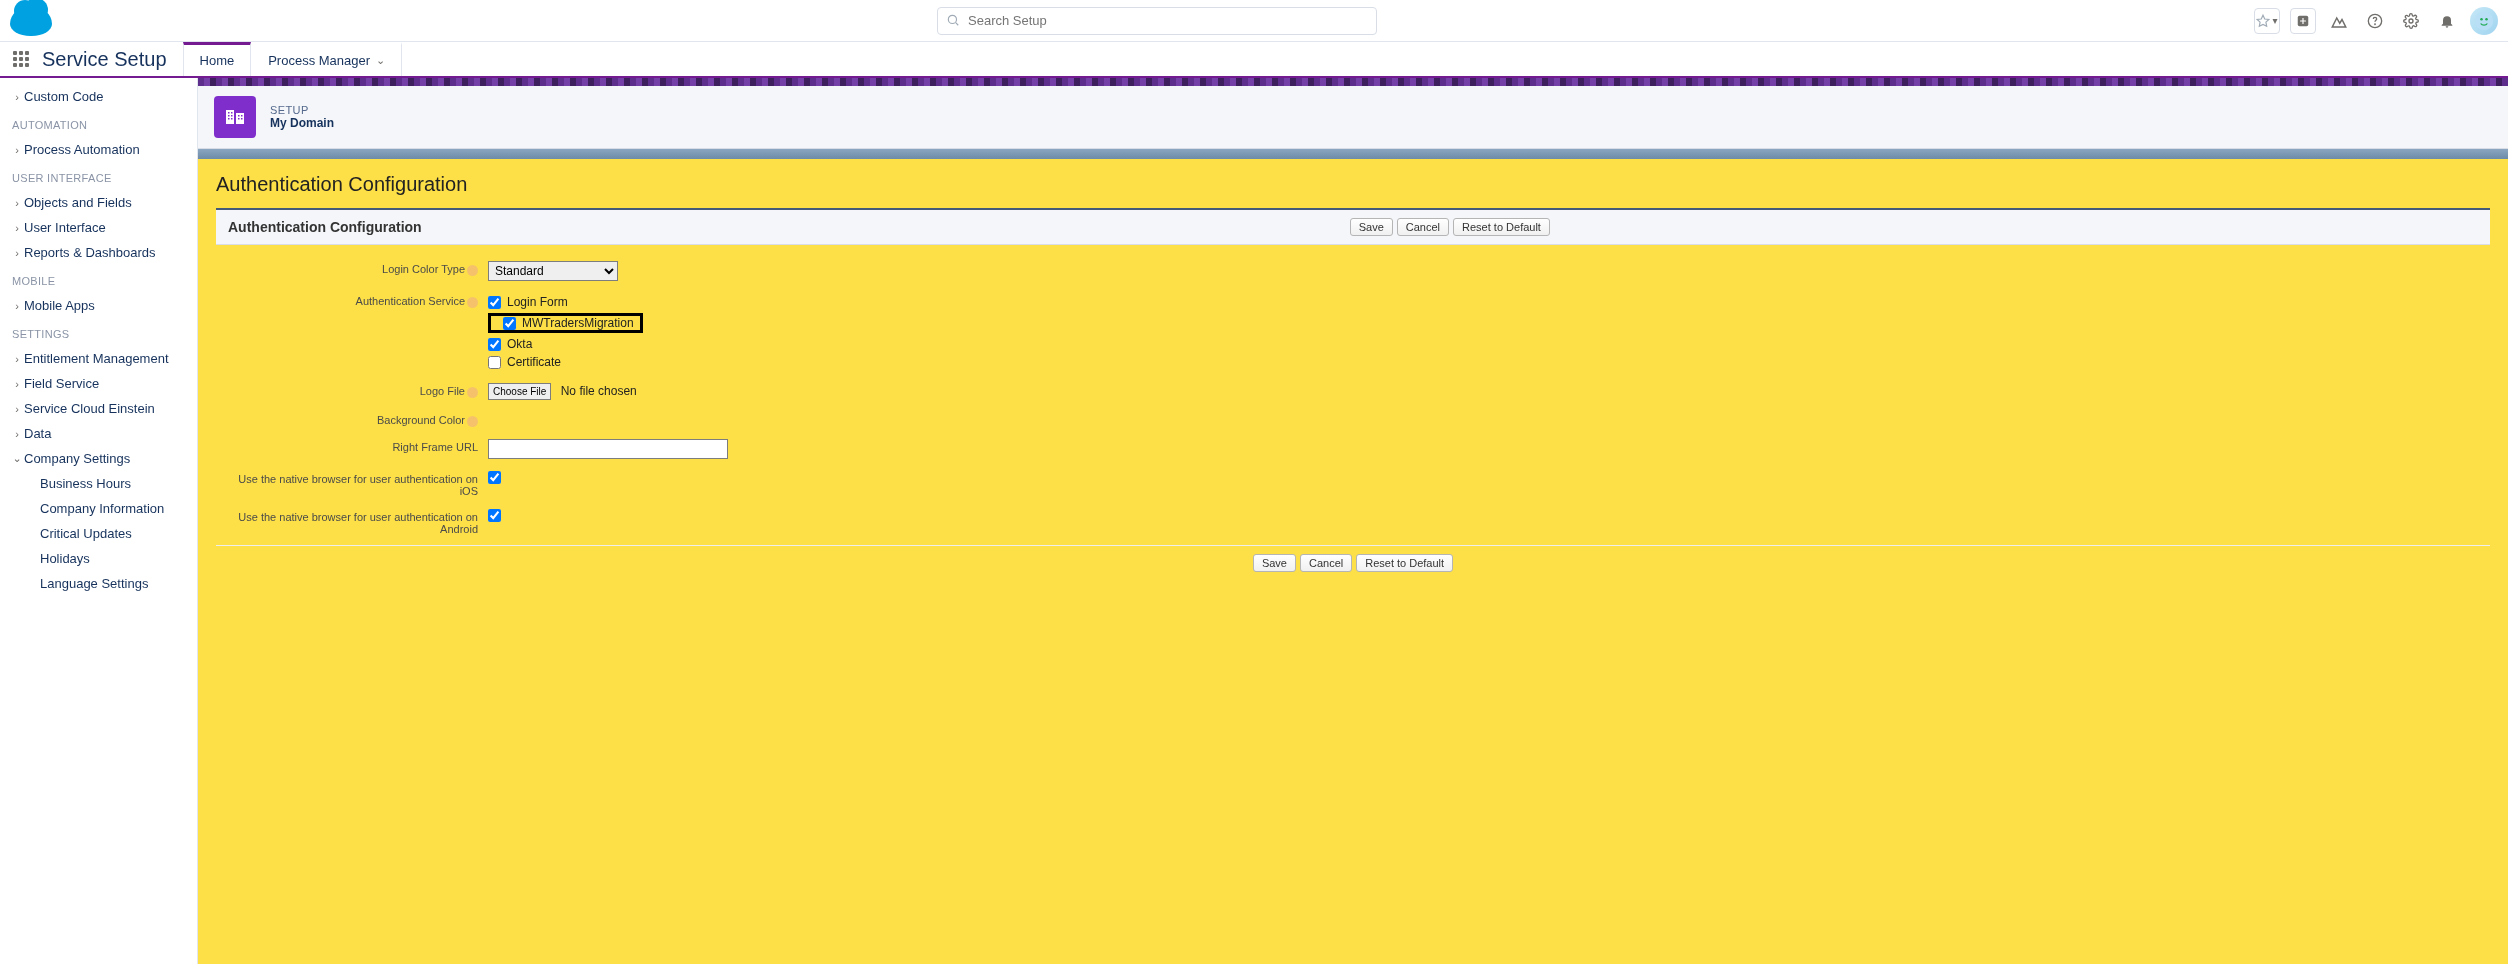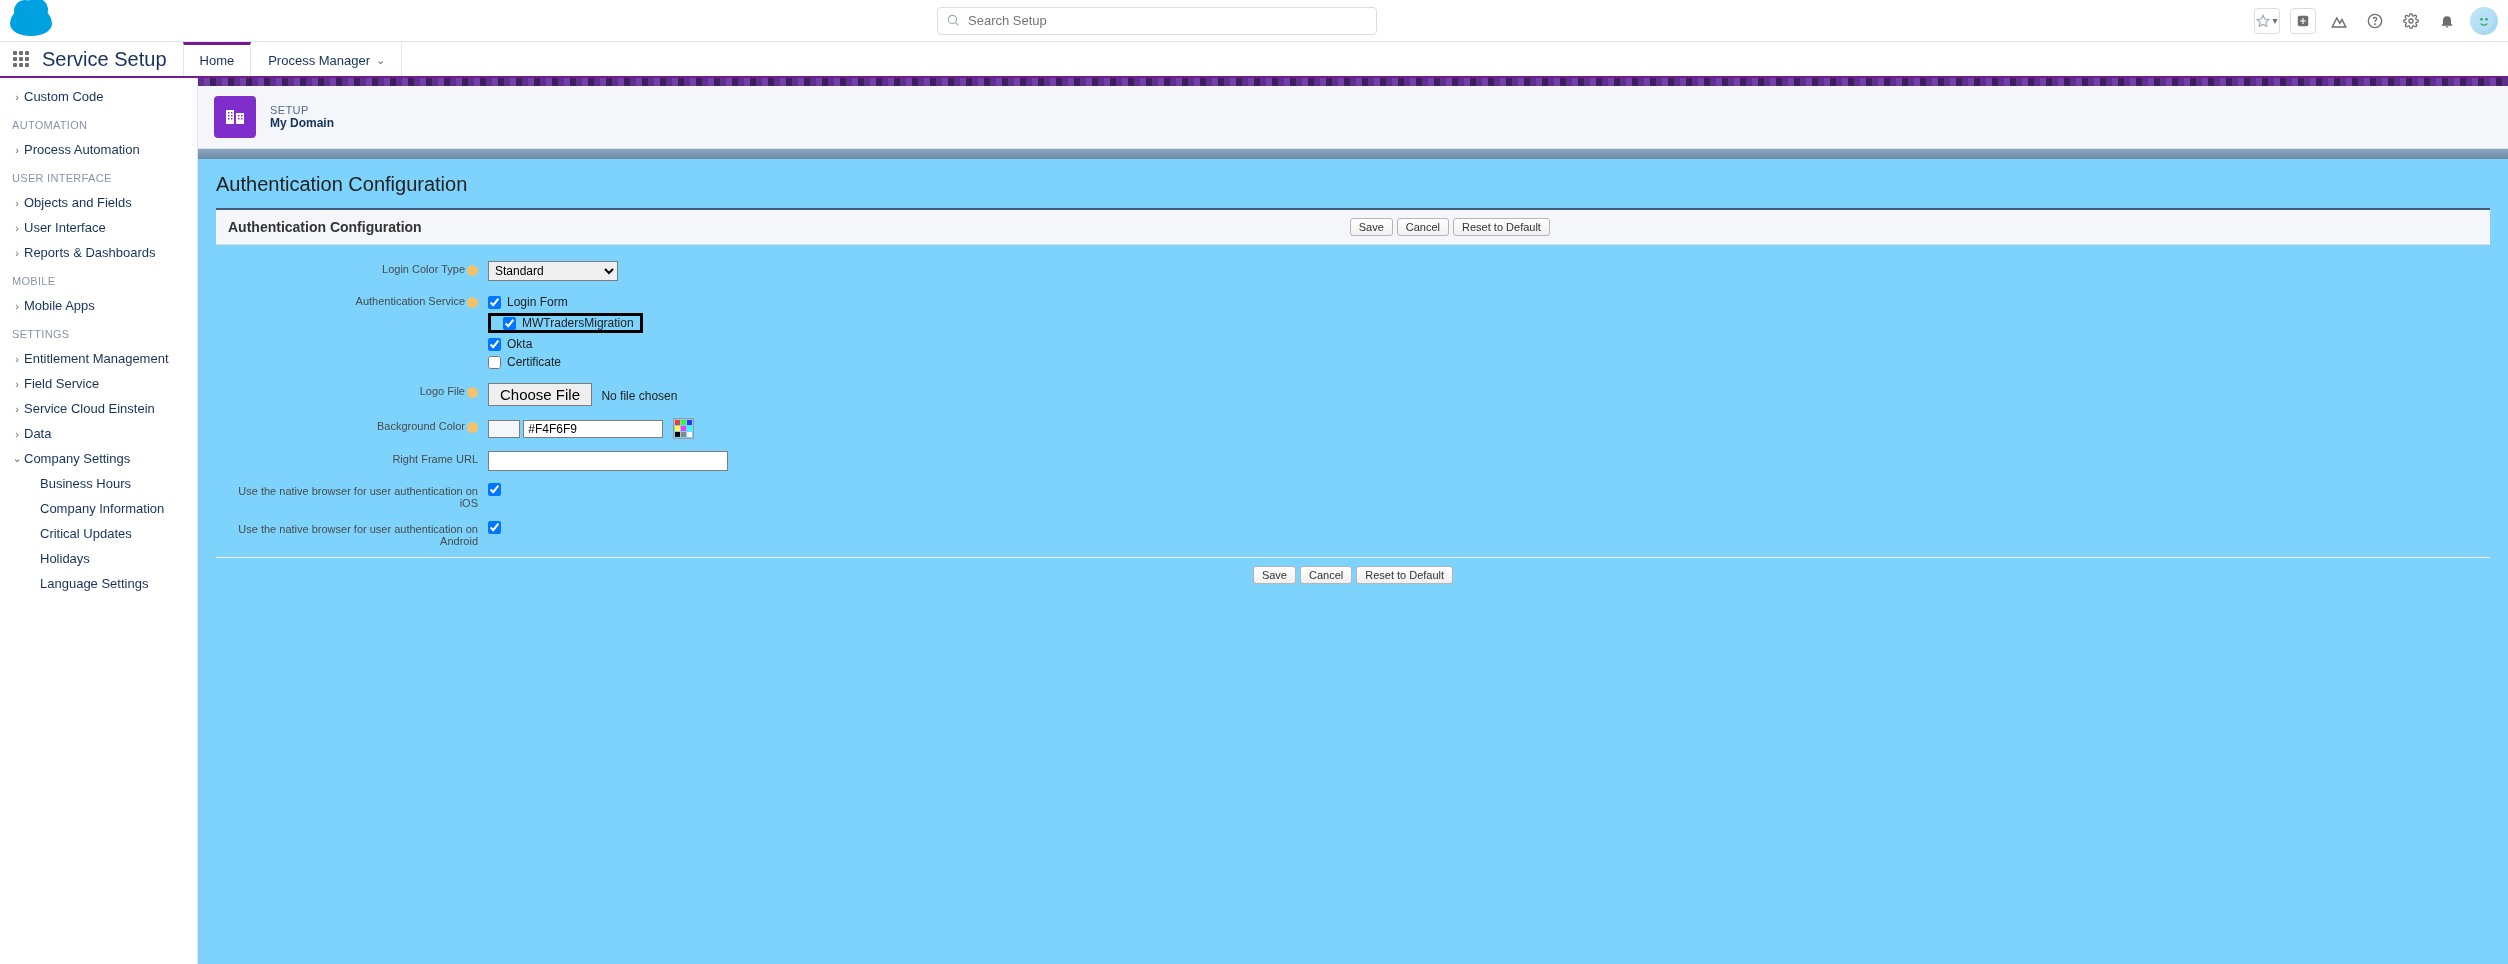--- a/index.html
+++ b/index.html
@@ -32,21 +32,21 @@
 
 .layout { display:flex; height: calc(100vh - 78px); min-height: 560px; }
 .sidebar { width: 198px; border-right: 1px solid #e0e5ee; overflow-y:auto; padding: 6px 0 10px; position:relative; }
 .sidebar::-webkit-scrollbar { width: 8px; }
 .sb-group { font-size: 11px; text-transform: uppercase; color: #8a94a6; padding: 10px 12px 6px; letter-spacing: .3px; }
 .sb-item { display:flex; align-items:center; padding: 5px 10px; color:#16325c; font-size:13px; cursor:pointer; }
 .sb-item .arrow { width: 14px; font-size:11px; color:#706e6b; text-align:center; }
 .sb-item.child { padding-left: 40px; }
 
 
-.main { flex:1; overflow:auto; background:#7dd3fc; }
+.main { flex:1; overflow:auto; background:#fde047; }
 .pattern-strip { height: 8px; background: repeating-linear-gradient(90deg,#5d2e8c 0 6px,#7440a8 6px 12px,#3e1f5e 12px 18px); }
 .header-panel { background:#f4f6f9; padding: 10px 16px; display:flex; align-items:center; gap:14px; border-bottom:1px solid #d8dde6; }
 .hp-icon { width:42px; height:42px; background:#7f2ecb; border-radius:4px; display:flex; align-items:center; justify-content:center; color:#fff; }
 .hp-label { font-size:11px; color:#54698d; text-transform:uppercase; letter-spacing:.4px; }
 .hp-title { font-size:12px; font-weight:700; color:#16325c; }
 .thin-strip { height: 10px; background: linear-gradient(180deg,#8aa6c1,#6d8aa6); }
 .page-block { padding: 14px 18px 30px; }
 .page-title { font-size: 20px; font-weight: 400; color: #222; margin-bottom: 12px; }
 .section-hr { height:2px; background:#435b78; margin-bottom:0; }
 .section-head { background:#f4f6f9; border-bottom:1px solid #d8dde6; padding:8px 12px; display:flex; align-items:center; }
@@ -54,21 +54,21 @@
 .btn-row { margin:0 auto; display:flex; gap:4px; }
 .classic-btn { font-size:11px; padding:2px 8px; background:linear-gradient(#fff,#f0f0f0); border:1px solid #b5b5b5; border-radius:3px; cursor:pointer; color:#333; }
 .form-body { padding: 10px 12px 4px; }
 .form-row { display:flex; align-items:flex-start; padding:6px 0; }
 .form-label { width: 260px; text-align:right; padding-right:10px; font-size:11px; color:#4a4a4a; padding-top:2px; }
 .form-ctrl { flex:1; font-size:12px; }
 .help-dot { display:inline-block; width:11px; height:11px; border-radius:50%; background:#f5c26b; margin-left:2px; vertical-align:middle; }
 select.sel { font-size:12px; border:1px solid #7d7d7d; padding:1px 2px; min-width:130px; }
 .chk-line { display:flex; align-items:center; gap:6px; font-size:12px; color:#222; padding:2px 0; }
 .highlight-box { border:3px solid #000; padding:0 6px 0 12px; display:inline-flex; align-items:center; gap:6px; }
-.file-btn { font-size:15px; padding:2px 11px; border:1px solid #7d7d7d; background:#efefef; cursor:pointer; }
+.file-btn { font-size:10px; padding:2px 4px; border:1px solid #7d7d7d; background:#efefef; cursor:pointer; }
 .file-msg { font-size:12px; margin-left:6px; color:#222; }
 .color-swatch { display:inline-block; width:32px; height:18px; border:1px solid #7d7d7d; background:#f4f6f9; vertical-align:middle; }
 .color-input { width:140px; font-size:12px; border:1px solid #7d7d7d; padding:1px 4px; vertical-align:middle; }
 .palette { display:inline-grid; grid-template-columns:repeat(3,5px); grid-template-rows:repeat(3,5px); gap:1px; vertical-align:middle; margin-left:6px; border:1px solid #999; padding:1px;}
 .palette span:nth-child(1){background:#f33}.palette span:nth-child(2){background:#3f3}.palette span:nth-child(3){background:#33f}.palette span:nth-child(4){background:#ff3}.palette span:nth-child(5){background:#f3f}.palette span:nth-child(6){background:#3ff}.palette span:nth-child(7){background:#000}.palette span:nth-child(8){background:#888}.palette span:nth-child(9){background:#fff}
 .text-input { width:240px; font-size:12px; border:1px solid #7d7d7d; padding:2px 4px; }
 .bottom-btns { display:flex; justify-content:center; gap:4px; padding:8px 0 2px; border-top:1px solid #eee; }
 </style>
 </head>
 <body>
@@ -290,35 +290,20 @@
         <div class="form-row">
           <div class="form-label"><span>Logo File</span><span class="help-dot"></span></div>
           <div class="form-ctrl">
             <button class="file-btn">Choose File</button>
             <span class="file-msg">No file chosen</span>
           </div>
         </div>
 
         <div class="form-row">
           <div class="form-label"><span>Background Color</span><span class="help-dot"></span></div>
-          <div class="form-ctrl">
-            <span class="color-swatch"></span>
-            <input class="color-input" value="#F4F6F9" style="">
-            <span class="palette">
-                <span></span>
-                <span></span>
-                <span></span>
-                <span></span>
-                <span></span>
-                <span></span>
-                <span></span>
-                <span></span>
-                <span></span>
-              </span>
-          </div>
         </div>
 
         <div class="form-row">
           <div class="form-label">Right Frame URL</div>
           <div class="form-ctrl">
             <input class="text-input" value="" style="">
           </div>
         </div>
 
         <div class="form-row">

